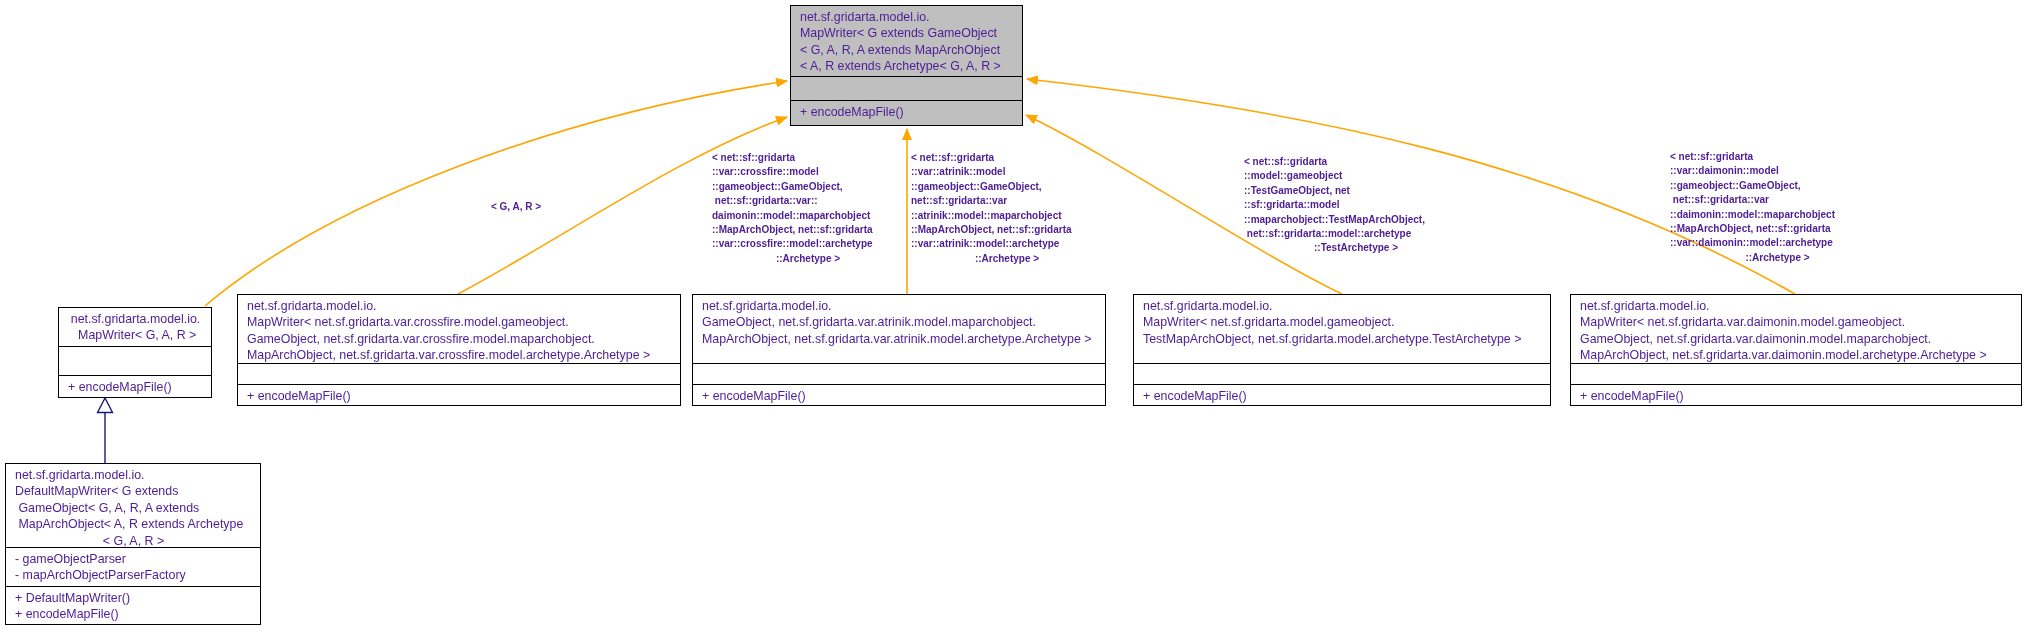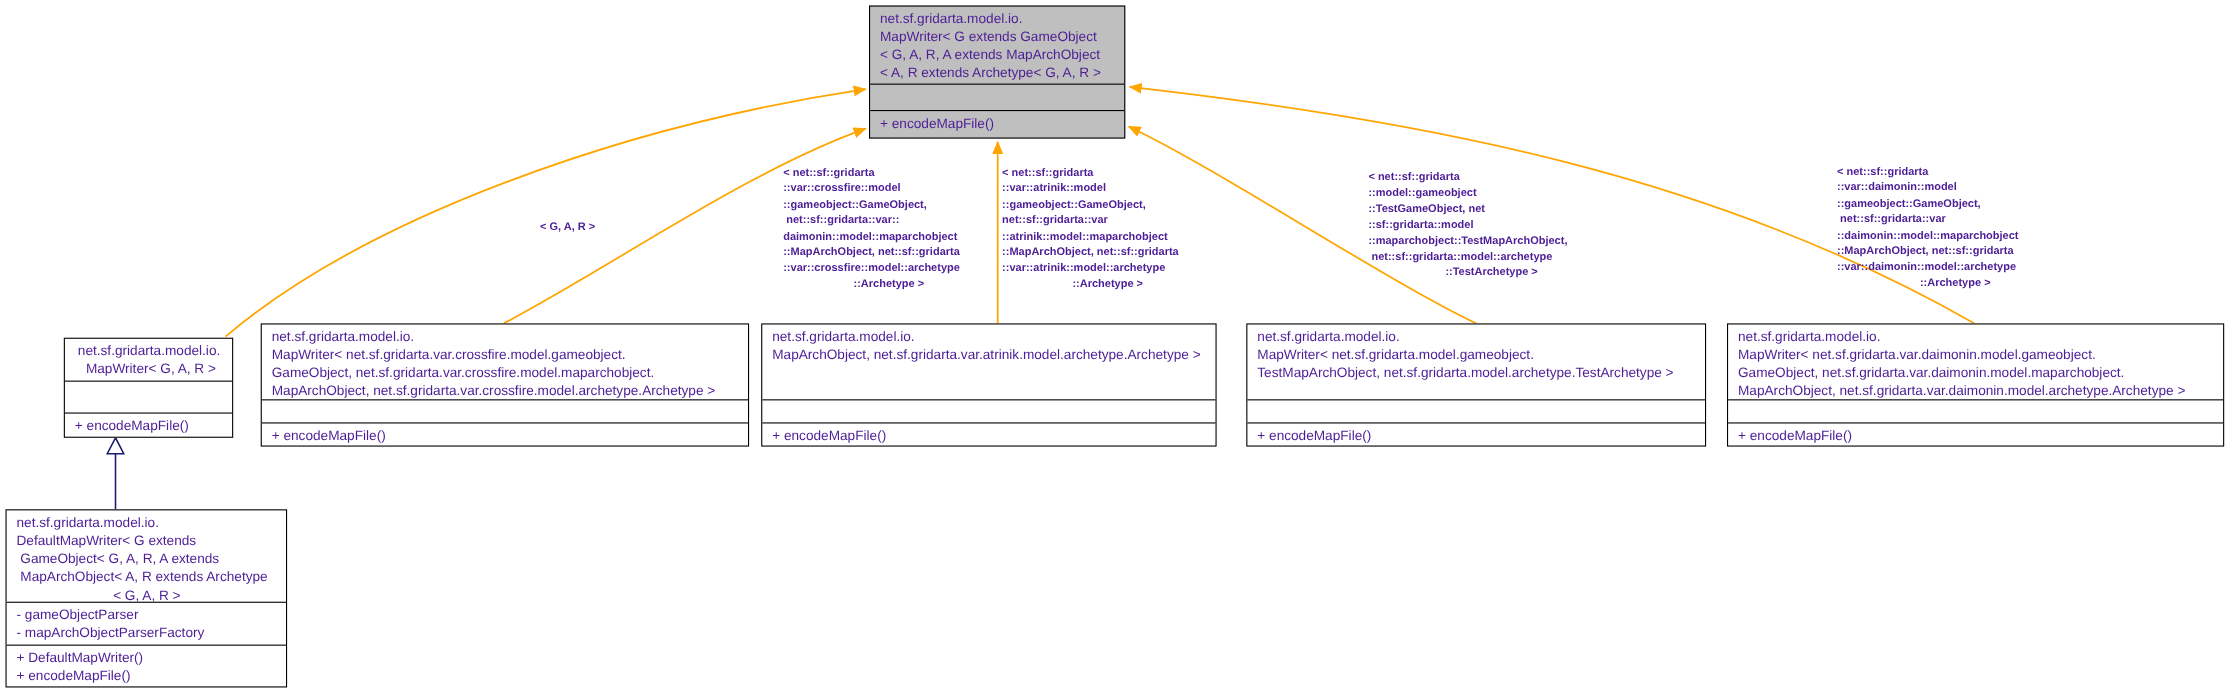--- a/index.html
+++ b/index.html
@@ -56,21 +56,21 @@
     <div class="comp members" style="height:22px;"><div>+ encodeMapFile()</div></div>
   </div>
 
   <div class="uml-node" style="left:237px; top:294px; width:444px; height:112px;">
     <div class="comp title" style="height:68px;"><div>net.sf.gridarta.model.io.</div><div>MapWriter&lt; net.sf.gridarta.var.crossfire.model.gameobject.</div><div>GameObject, net.sf.gridarta.var.crossfire.model.maparchobject.</div><div>MapArchObject, net.sf.gridarta.var.crossfire.model.archetype.Archetype &gt;</div></div>
     <div class="comp" style="height:21px;"></div>
     <div class="comp members" style="height:21px;"><div>+ encodeMapFile()</div></div>
   </div>
 
   <div class="uml-node" style="left:692px; top:294px; width:414px; height:112px;">
-    <div class="comp title" style="height:68px;"><div>net.sf.gridarta.model.io.</div><div>MapArchObject, net.sf.gridarta.var.atrinik.model.archetype.Archetype &gt;</div></div>
+    <div class="comp title" style="height:68px;"><div>net.sf.gridarta.model.io.</div><div>GameObject, net.sf.gridarta.var.atrinik.model.maparchobject.</div><div>MapArchObject, net.sf.gridarta.var.atrinik.model.archetype.Archetype &gt;</div></div>
     <div class="comp" style="height:21px;"></div>
     <div class="comp members" style="height:21px;"><div>+ encodeMapFile()</div></div>
   </div>
 
   <div class="uml-node" style="left:1133px; top:294px; width:418px; height:112px;">
     <div class="comp title" style="height:68px;"><div>net.sf.gridarta.model.io.</div><div>MapWriter&lt; net.sf.gridarta.model.gameobject.</div><div>TestMapArchObject, net.sf.gridarta.model.archetype.TestArchetype &gt;</div></div>
     <div class="comp" style="height:21px;"></div>
     <div class="comp members" style="height:21px;"><div>+ encodeMapFile()</div></div>
   </div>
 

